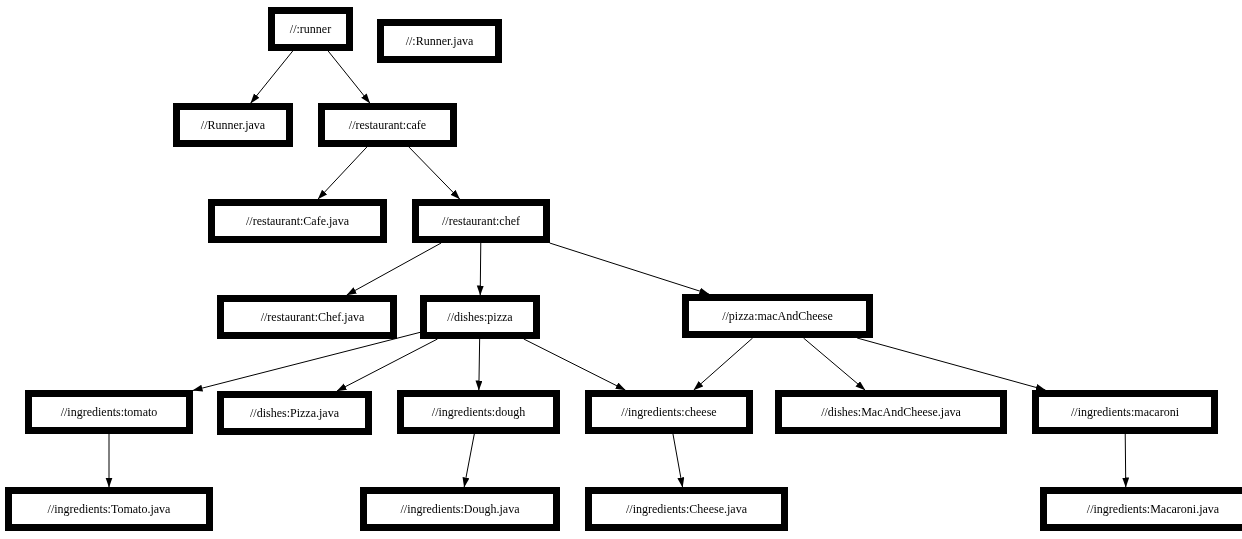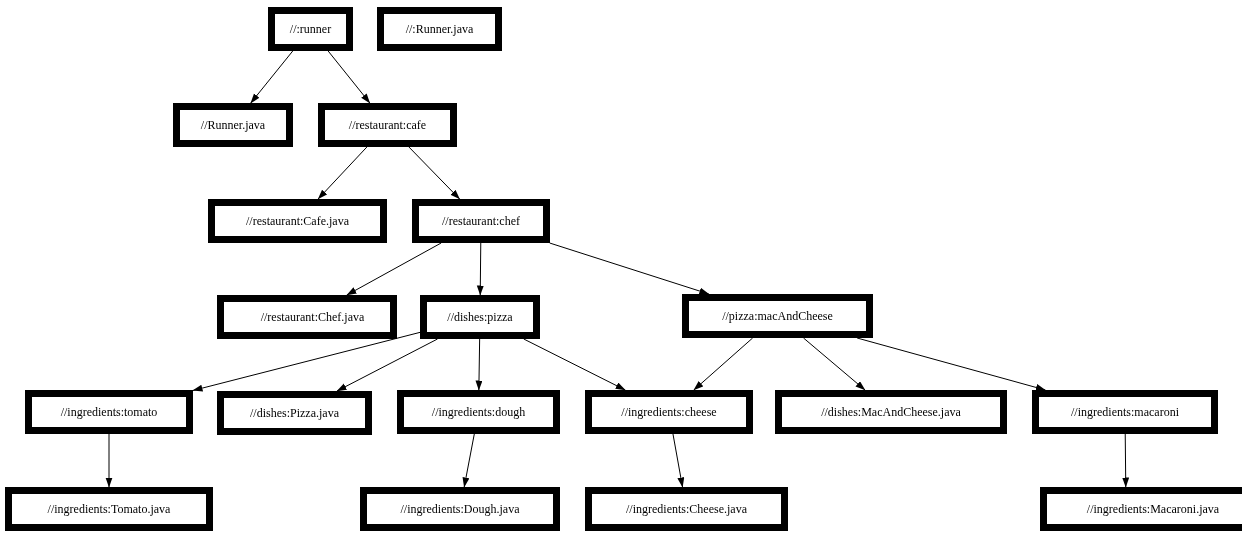--- a/index.html
+++ b/index.html
@@ -70,21 +70,21 @@
       <line x1="857.1354166666666" y1="338" x2="1045.3645833333333" y2="390" stroke="#000000" stroke-width="1" marker-end="url(#arrowhead)"></line>
       <line x1="109" y1="434" x2="109" y2="487" stroke="#000000" stroke-width="1" marker-end="url(#arrowhead)"></line>
       <line x1="474.3041237113402" y1="434" x2="464.1958762886598" y2="487" stroke="#000000" stroke-width="1" marker-end="url(#arrowhead)"></line>
       <line x1="672.9690721649484" y1="434" x2="682.5309278350516" y2="487" stroke="#000000" stroke-width="1" marker-end="url(#arrowhead)"></line>
       <line x1="1125.2268041237114" y1="434" x2="1125.7731958762886" y2="487" stroke="#000000" stroke-width="1" marker-end="url(#arrowhead)"></line>
     </svg>
   <div id="node-layer">
       <div class="node" style="left: 268px; top: 7px; width: 85px; height: 44px; border-color: rgb(0, 0, 0); background: rgb(255, 255, 255);">
         <span>//:runner</span>
       </div>
-      <div class="node" style="left: 377px; top: 7px; width: 125px; height: 44px; border-color: rgb(0, 0, 0); background: rgb(255, 255, 255);">
+      <div class="node" style="left: 377px; top: 19px; width: 125px; height: 44px; border-color: rgb(0, 0, 0); background: rgb(255, 255, 255);">
         <span>//:Runner.java</span>
       </div>
       <div class="node" style="left: 173px; top: 103px; width: 120px; height: 44px; border-color: rgb(0, 0, 0); background: rgb(255, 255, 255);">
         <span>//Runner.java</span>
       </div>
       <div class="node" style="left: 318px; top: 103px; width: 139px; height: 44px; border-color: rgb(0, 0, 0); background: rgb(255, 255, 255);">
         <span>//restaurant:cafe</span>
       </div>
       <div class="node" style="left: 208px; top: 199px; width: 179px; height: 44px; border-color: rgb(0, 0, 0); background: rgb(255, 255, 255);">
         <span>//restaurant:Cafe.java</span>

